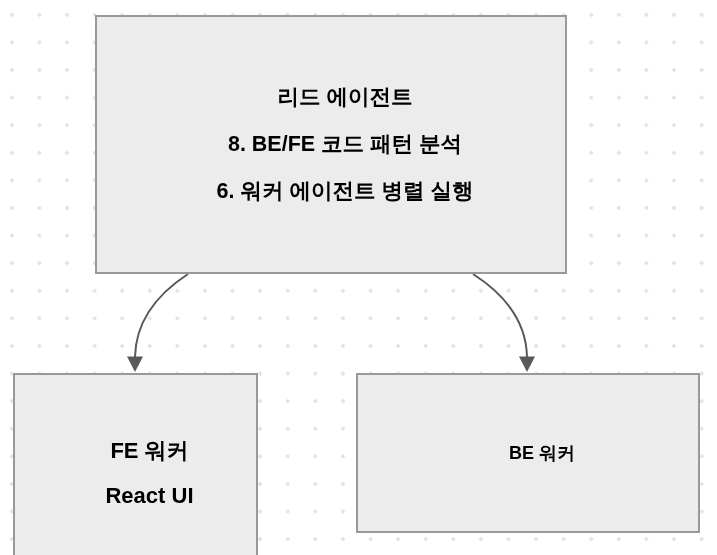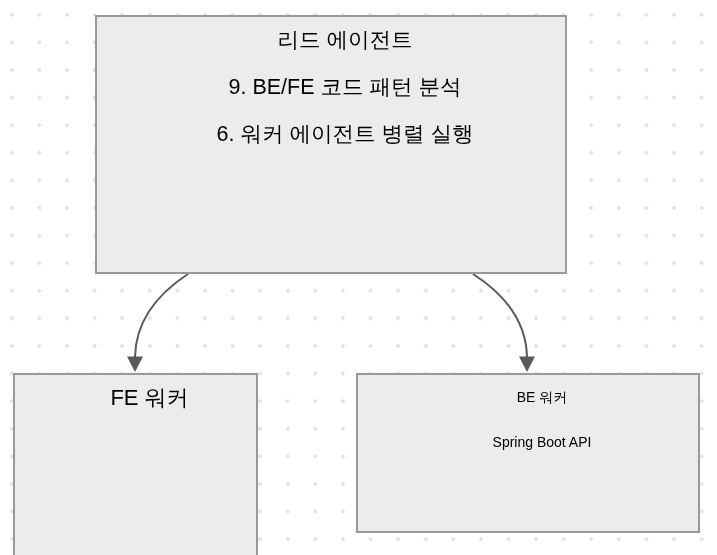--- a/index.html
+++ b/index.html
@@ -37,22 +37,23 @@
     stroke: none;
   }
   .node {
     position: absolute;
     box-sizing: border-box;
     background: #ececec;
     border: 2px solid #999999;
     display: flex;
     flex-direction: column;
     align-items: center;
+    justify-content: center;
     text-align: center;
-    font-weight: 400;
+    font-weight: 700;
     padding-left: 28px;
   }
   .node-lead {
     left: 95px;
     top: 15px;
     width: 472px;
     height: 259px;
     font-size: 21.5px;
   }
   .node-lead .line { line-height: 47px; white-space: nowrap; }
@@ -61,21 +62,21 @@
     top: 373px;
     width: 245px;
     height: 200px;
     font-size: 22px;
   }
   .node-be {
     left: 356px;
     top: 373px;
     width: 344px;
     height: 160px;
-    font-size: 14px;
+    font-size: 18px;
   }
   .node-fe .line, .node-be .line { line-height: 45px; white-space: nowrap; }
 </style>
 </head>
 <body>
 
 <div class="canvas">
 
   <svg class="edges" viewBox="0 0 717 555" xmlns="http://www.w3.org/2000/svg">
     <g>
@@ -83,26 +84,26 @@
       <path class="edge-head" d="M 135 372 L 127 356.5 L 143 356.5 Z"></path>
     </g>
     <g>
       <path class="edge-line" d="M 473 274 Q 526 308 527 357"></path>
       <path class="edge-head" d="M 527 372 L 519 356.5 L 535 356.5 Z"></path>
     </g>
   </svg>
 
   <div class="node node-lead">
     <div class="line">리드 에이전트</div>
-    <div class="line">9. BE/FE 코드 패턴 분석</div>
+    <div class="line">8. BE/FE 코드 패턴 분석</div>
     <div class="line">6. 워커 에이전트 병렬 실행</div>
   </div>
 
   <div class="node node-fe">
     <div class="line">FE 워커</div>
+    <div class="line">React UI</div>
   </div>
 
   <div class="node node-be">
     <div class="line">BE 워커</div>
-    <div class="line">Spring Boot API</div>
   </div>
 
 </div>
 
 </body></html>

